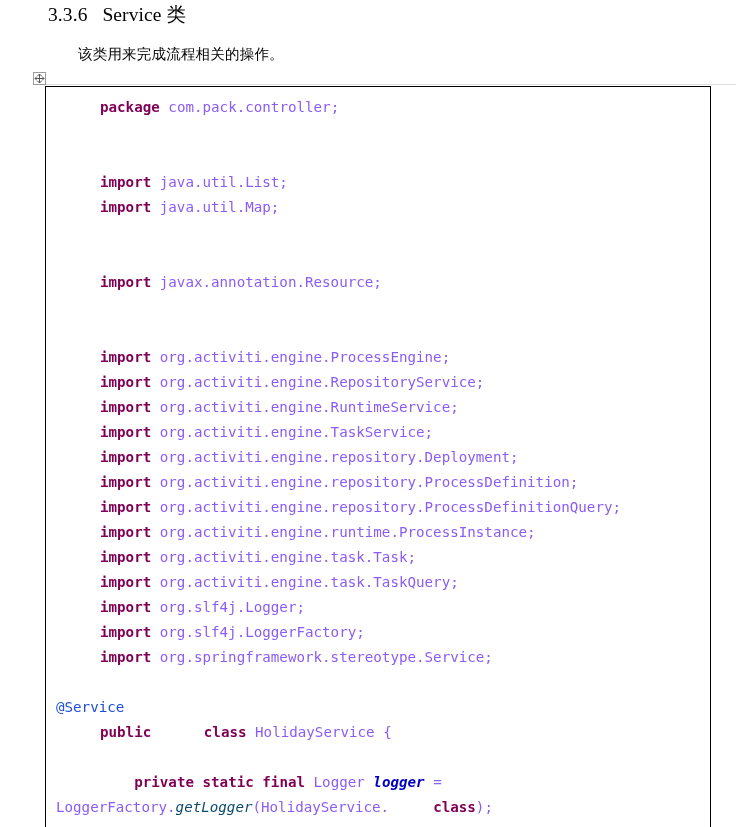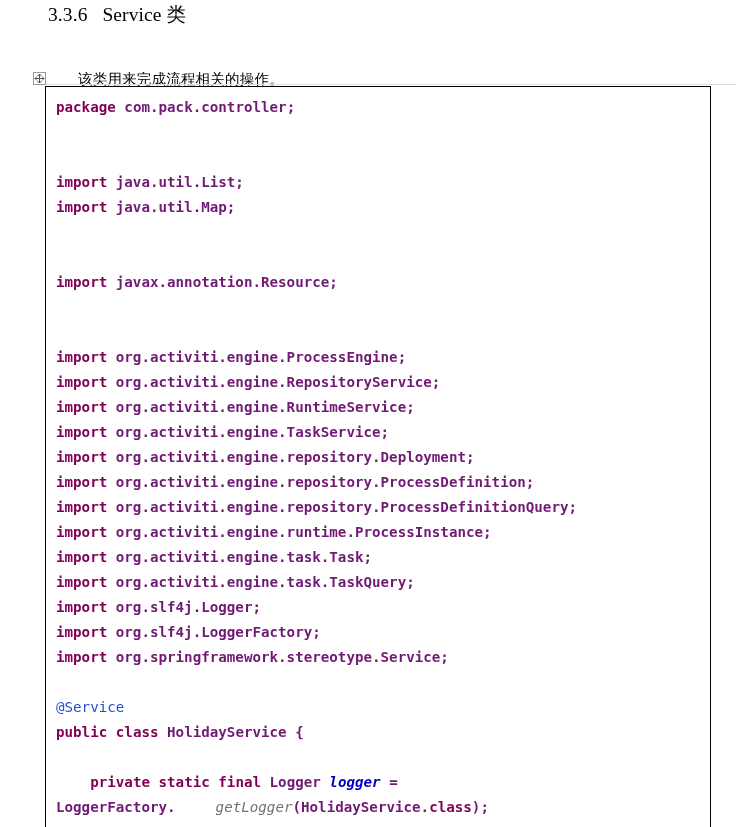--- a/index.html
+++ b/index.html
@@ -24,21 +24,21 @@
     font-size: 19.5px;
     color: #000000;
     white-space: pre;
     letter-spacing: 0.1px;
   }
 
   
   .intro {
     position: absolute;
     left: 78px;
-    top: 70px;
+    top: 45px;
     font-family: "DejaVu Sans", "Liberation Sans", sans-serif;
     font-size: 14.5px;
     color: #000000;
     white-space: pre;
     letter-spacing: 0.2px;
   }
 
   
   .page-rule {
     position: absolute;
@@ -80,25 +80,25 @@
     font-family: "DejaVu Sans Mono", "Liberation Mono", monospace;
     font-size: 14.2px;
     line-height: 25px;
     color: #000000;
     white-space: pre;
   }
   .line { height: 25px; white-space: pre; }
   .line.blank { height: 25px; }
 
   
-  .kw   { color: #7f0055; font-weight: bold; }
+  .kw   { color: #7f0055; font-weight: bold; margin-left: 44px; }
   .ann  { color: #1d4ed8; }
   .fld-b{ color: #0000c0; font-weight: bold; font-style: italic; }
-  .mth  { color: #737373; font-style: italic; margin-left: 40px; }
-  .pln  { color: #701a75; font-weight: bold; }
+  .mth  { color: #0c4a6e; font-style: italic; }
+  .pln  { color: #8b5cf6; }
 </style>
 </head>
 <body>
 
 <div class="heading">3.3.6   Service 类</div>
 
 <div class="intro">该类用来完成流程相关的操作。</div>
 
 <div class="page-rule"></div>
 

